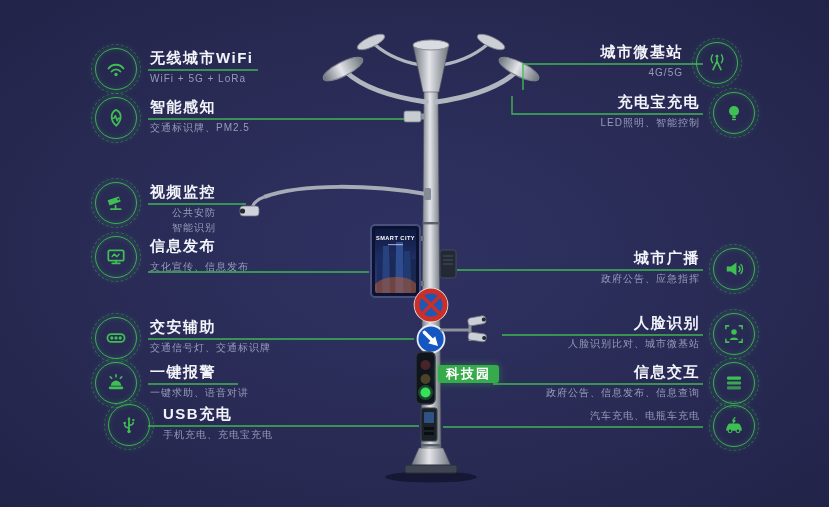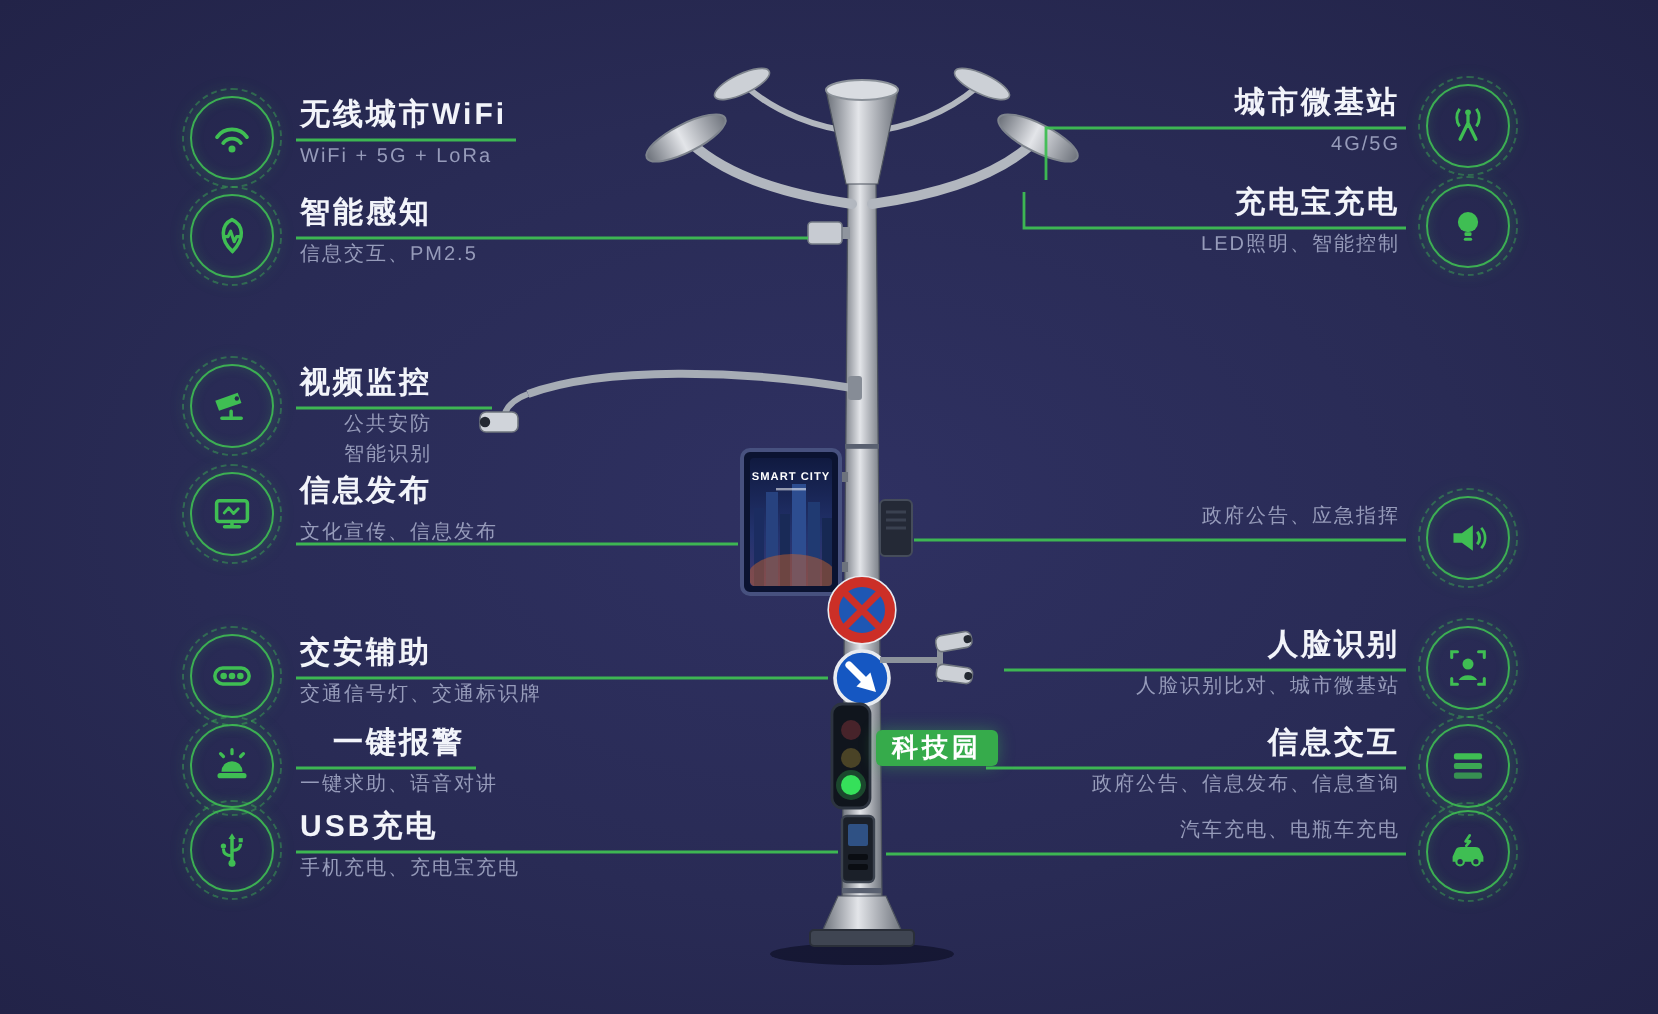--- a/index.html
+++ b/index.html
@@ -189,21 +189,21 @@
 
   <div class="feat left" style="left:95px;top:97px;">
     <div class="ring">
       <svg viewBox="0 0 20 20">
           <path d="M10 2.6 C15 4.8 16.2 11 10.2 17 C4.2 11.6 5.2 4.8 10 2.6 Z" fill="none" stroke="#3fbe53" stroke-width="1.6"></path>
           <path d="M6.3 10.3 H8.2 L9.4 7.8 L11 12.6 L12.1 10.3 H13.9" fill="none" stroke="#3fbe53" stroke-width="1.4" stroke-linejoin="round" stroke-linecap="round"></path>
         </svg>
     </div>
     <div class="ft">
       <div class="title">智能感知</div>
-      <div class="sub">信息交互、PM2.5</div>
+      <div class="sub">交通标识牌、PM2.5</div>
     </div>
   </div>
 
   <div class="feat left" style="left:95px;top:182px;text-align:right;">
     <div class="ring">
       <svg viewBox="0 0 20 20">
           <path d="M2.4 7.6 L12.6 4 L14.3 8.6 L4.1 12.2 Z" fill="#3fbe53"></path>
           <circle cx="12.2" cy="6.6" r="1" fill="#262a4e"></circle>
           <path d="M9.6 12.4 V15.6 M5.4 15.6 H14.2" stroke="#3fbe53" stroke-width="1.6" stroke-linecap="round"></path>
         </svg>
@@ -237,53 +237,53 @@
           <circle cx="10" cy="10" r="1.5" fill="#3fbe53"></circle>
           <circle cx="13.8" cy="10" r="1.5" fill="#3fbe53"></circle>
         </svg>
     </div>
     <div class="ft">
       <div class="title">交安辅助</div>
       <div class="sub">交通信号灯、交通标识牌</div>
     </div>
   </div>
 
-  <div class="feat left" style="left:95px;top:362px;text-align:center;">
+  <div class="feat left" style="left:95px;top:362px;">
     <div class="ring">
       <svg viewBox="0 0 20 20">
           <path d="M5.2 12.6 A4.8 4.8 0 0 1 14.8 12.6 Z" fill="#3fbe53"></path>
           <rect x="3.4" y="13.2" width="13.2" height="2.4" rx="1.2" fill="#3fbe53"></rect>
           <path d="M10 2.6 V4.4 M4.8 4.4 L6.1 5.7 M15.2 4.4 L13.9 5.7" stroke="#3fbe53" stroke-width="1.5" stroke-linecap="round"></path>
         </svg>
     </div>
     <div class="ft">
       <div class="title">一键报警</div>
       <div class="sub">一键求助、语音对讲</div>
     </div>
   </div>
 
-  <div class="feat left" style="left:95px;top:404px;">
+  <div class="feat left" style="left:108px;top:404px;">
     <div class="ring">
       <svg viewBox="0 0 20 20">
           <path d="M10 15.6 V4.4" stroke="#3fbe53" stroke-width="1.6"></path>
           <path d="M10 2.4 L8.4 5 H11.6 Z" fill="#3fbe53"></path>
           <circle cx="10" cy="16" r="1.6" fill="#3fbe53"></circle>
           <path d="M10 12.6 C7 12.6 6.1 11.2 6.1 9.4" fill="none" stroke="#3fbe53" stroke-width="1.4"></path>
           <circle cx="6.1" cy="8.2" r="1.2" fill="#3fbe53"></circle>
           <path d="M10 10.2 C13 10.2 13.9 8.9 13.9 7.2" fill="none" stroke="#3fbe53" stroke-width="1.4"></path>
           <rect x="13" y="4.6" width="1.9" height="1.9" fill="#3fbe53"></rect>
         </svg>
     </div>
     <div class="ft">
       <div class="title">USB充电</div>
       <div class="sub">手机充电、充电宝充电</div>
     </div>
   </div>
 
-  <div class="feat right" style="right:74px;top:42px;">
+  <div class="feat right" style="right:91px;top:42px;">
     <div class="ring">
       <svg viewBox="0 0 20 20">
           <circle cx="10" cy="3.8" r="1.3" fill="#3fbe53"></circle>
           <path d="M10 5.2 V10.2 M10 8.6 L6.4 16 M10 8.6 L13.6 16" stroke="#3fbe53" stroke-width="1.5" stroke-linecap="round"></path>
           <path d="M6.2 2.2 A6.8 6.8 0 0 0 6.2 10.2" fill="none" stroke="#3fbe53" stroke-width="1.3"></path>
           <path d="M13.8 2.2 A6.8 6.8 0 0 1 13.8 10.2" fill="none" stroke="#3fbe53" stroke-width="1.3"></path>
         </svg>
     </div>
     <div class="ft">
       <div class="title">城市微基站</div>
@@ -307,20 +307,21 @@
 
   <div class="feat right" style="right:74px;top:248px;">
     <div class="ring">
       <svg viewBox="0 0 20 20">
           <path d="M3.4 7.8 H7.2 L12.2 4.2 V15.8 L7.2 12.2 H3.4 Z" fill="#3fbe53"></path>
           <path d="M14.2 7.2 A4.2 4.2 0 0 1 14.2 12.8" fill="none" stroke="#3fbe53" stroke-width="1.4"></path>
           <path d="M16 5.4 A6.8 6.8 0 0 1 16 14.6" fill="none" stroke="#3fbe53" stroke-width="1.2"></path>
         </svg>
     </div>
     <div class="ft">
+      <div class="title">城市广播</div>
       <div class="sub">政府公告、应急指挥</div>
     </div>
   </div>
 
   <div class="feat right" style="right:74px;top:313px;">
     <div class="ring">
       <svg viewBox="0 0 20 20">
           <path d="M2.6 5.2 V2.6 H5.2 M14.8 2.6 H17.4 V5.2 M17.4 14.8 V17.4 H14.8 M5.2 17.4 H2.6 V14.8" fill="none" stroke="#3fbe53" stroke-width="1.4" stroke-linecap="round"></path>
           <circle cx="10" cy="8.2" r="2.5" fill="#3fbe53"></circle>
           <path d="M5.8 15.4 A4.6 3.6 0 0 1 14.2 15.4 Z" fill="#3fbe53"></path>

